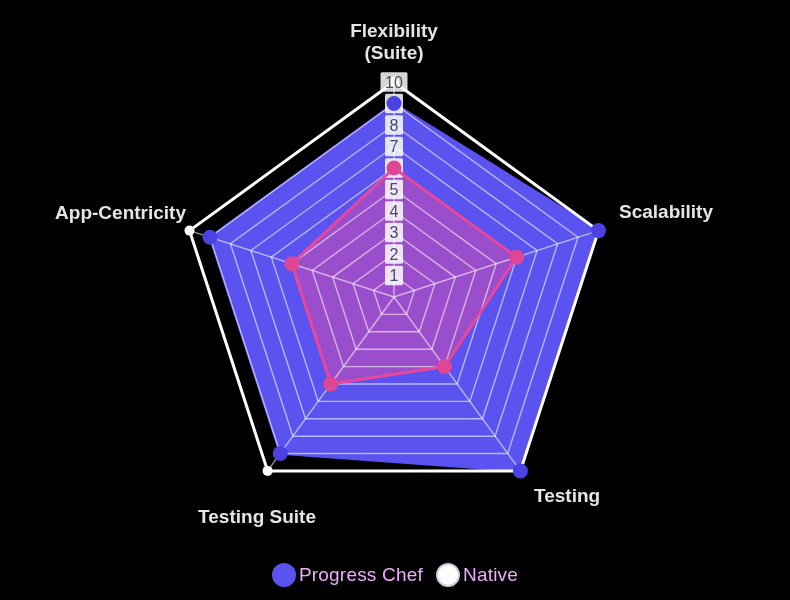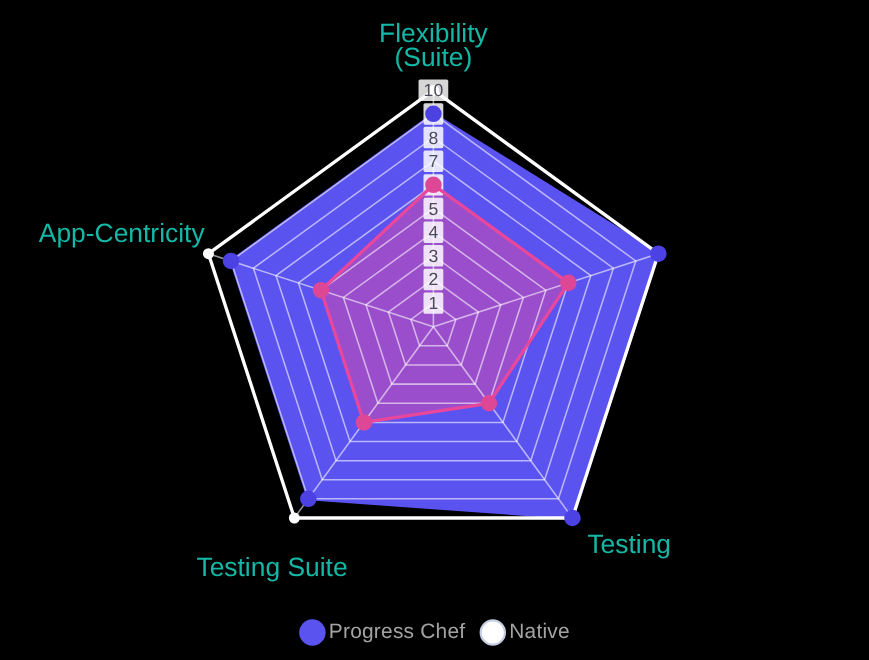--- a/index.html
+++ b/index.html
@@ -1,26 +1,26 @@
 <!DOCTYPE html>
 <html><head>
 <meta charset="utf-8">
 <style>
   html,body{margin:0;padding:0;background:#000;width:790px;height:600px;overflow:hidden;
     font-family:"Liberation Sans", sans-serif;}
   #stage{position:relative;width:790px;height:600px;background:#000;}
   #chart-svg{position:absolute;left:0;top:0;}
-  .axis-label{position:absolute;color:#14b8a6;font-weight:normal;font-size:24px;line-height:22px;}
+  .axis-label{position:absolute;color:#e5e5e5;font-weight:bold;font-size:19px;line-height:22px;}
   .axis-label.center{text-align:center;}
   .axis-label.right{text-align:right;}
   #legend{position:absolute;left:0;bottom:13px;width:790px;display:flex;
     justify-content:center;align-items:center;gap:13px;}
   .legend-item{display:flex;align-items:center;gap:3px;cursor:pointer;}
   .legend-swatch{width:24px;height:24px;border-radius:50%;box-sizing:border-box;flex:0 0 auto;}
-  .legend-label{font-size:19px;color:#a3a3a3;letter-spacing:0.2px;}
+  .legend-label{font-size:19px;color:#f0abfc;letter-spacing:0.2px;}
   svg text{font-family:"Liberation Sans", sans-serif;}
 </style>
 </head>
 <body>
 
 <div id="stage">
 
   <svg id="chart-svg" width="790" height="600">
       <polygon points="394.0,103.5 598.5,230.6 520.4,470.9 280.3,453.5 210.0,237.2" fill="#5A53F0" fill-opacity="1" stroke="#5A53F0" stroke-width="2.5" stroke-linejoin="round"></polygon>
       <polygon points="394.0,168.0 516.7,257.1 444.5,366.6 330.8,384.0 291.8,263.8" fill="#EC499D" fill-opacity="0.45" stroke="none"></polygon>
@@ -76,20 +76,21 @@
       <circle cx="444.5" cy="366.6" r="7.5" fill="#DD4795"></circle>
       <circle cx="330.8" cy="384.0" r="7.5" fill="#DD4795"></circle>
       <circle cx="291.8" cy="263.8" r="7.5" fill="#DD4795"></circle>
     </svg>
 
   <div class="axis-label center" style="left:294px;top:20px;width:200px;">
     <div>Flexibility</div>
     <div>(Suite)</div>
   </div>
 
+  <div class="axis-label" style="left:619px;top:201px;">Scalability</div>
 
   <div class="axis-label" style="left:534px;top:485px;">
     <div>Testing</div>
   </div>
 
   <div class="axis-label right" style="right:474px;top:506px;width:200px;">Testing Suite</div>
 
   <div class="axis-label right" style="right:604px;top:202px;width:200px;">App-Centricity</div>
 
   <div id="legend">

